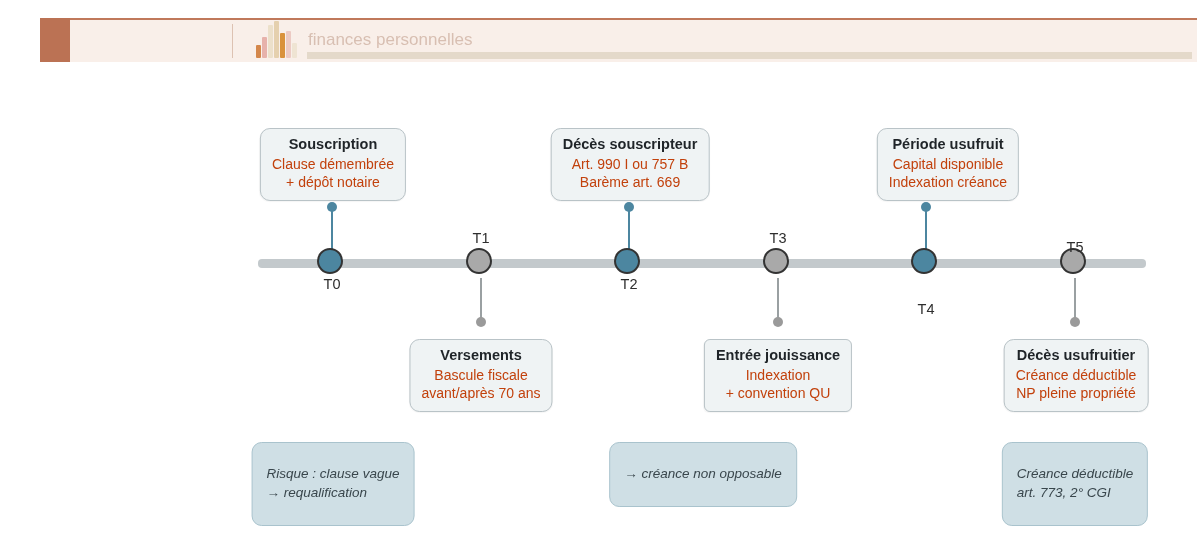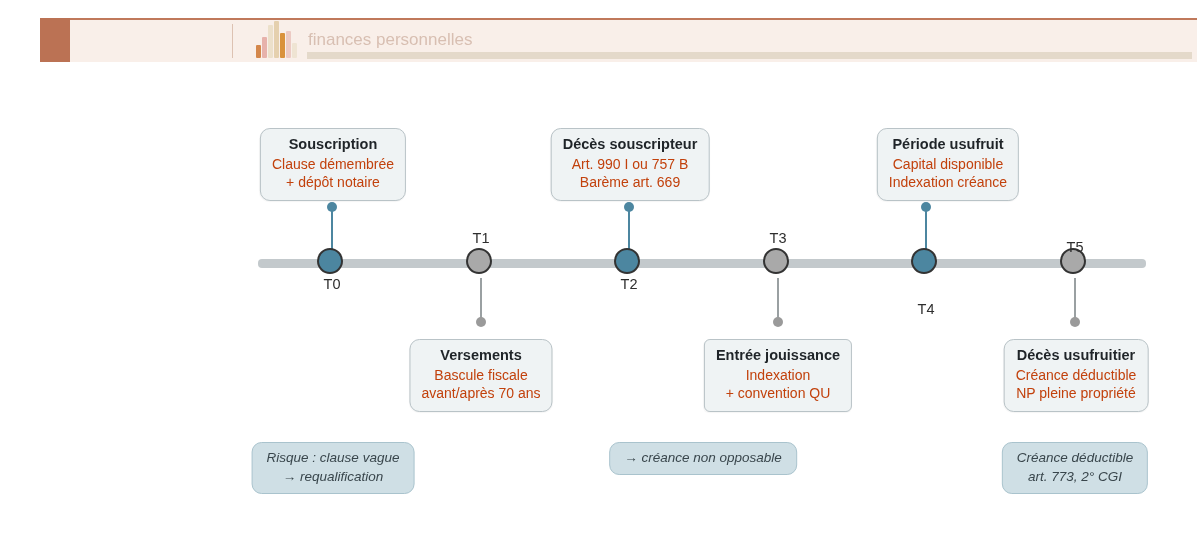--- a/index.html
+++ b/index.html
@@ -39,22 +39,22 @@
   .callout { position:absolute; transform:translateX(-50%); background:#eff3f4;
              border:1px solid #b9c3c7; border-radius:10px; padding:7px 11px 8px;
              text-align:center; white-space:nowrap; box-shadow:0 1px 1px rgba(0,0,0,0.04); }
   .callout .c-title { font-size:14.5px; font-weight:700; color:#1f2428; margin-bottom:3px; }
   .callout .c-line  { font-size:14px; color:#c2410c; line-height:1.32; }
   .callout.row-top { top:128px; }
   .callout.row-bottom { top:339px; }
 
   
   .note { position:absolute; top:442px; transform:translateX(-50%); background:#cfdfe5;
-          border:1px solid #a9c3cd; border-radius:10px; padding:6px 14px;
-          text-align:center; white-space:nowrap; font-style:italic; }
+          border:1px solid #a9c3cd; border-radius:10px; padding:22px 14px;
+          white-space:nowrap; font-style:italic; }
   .note .n-line { font-size:13.5px; color:#39464c; line-height:1.4; }
 </style>
 </head>
 <body>
 
 <div class="header">
   <div class="brand-square"></div>
   <div class="header-divider"></div>
   <div class="logo-icon">
     <i style="height:13px;background:#d4874b;"></i>

